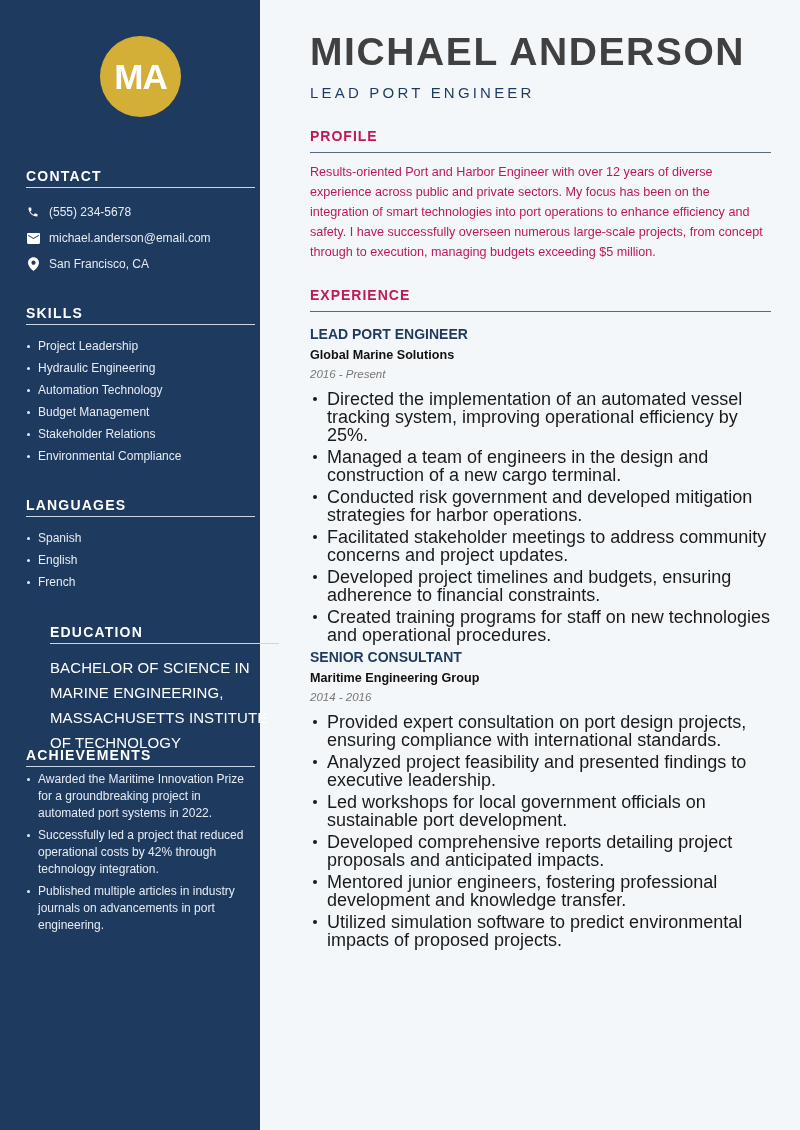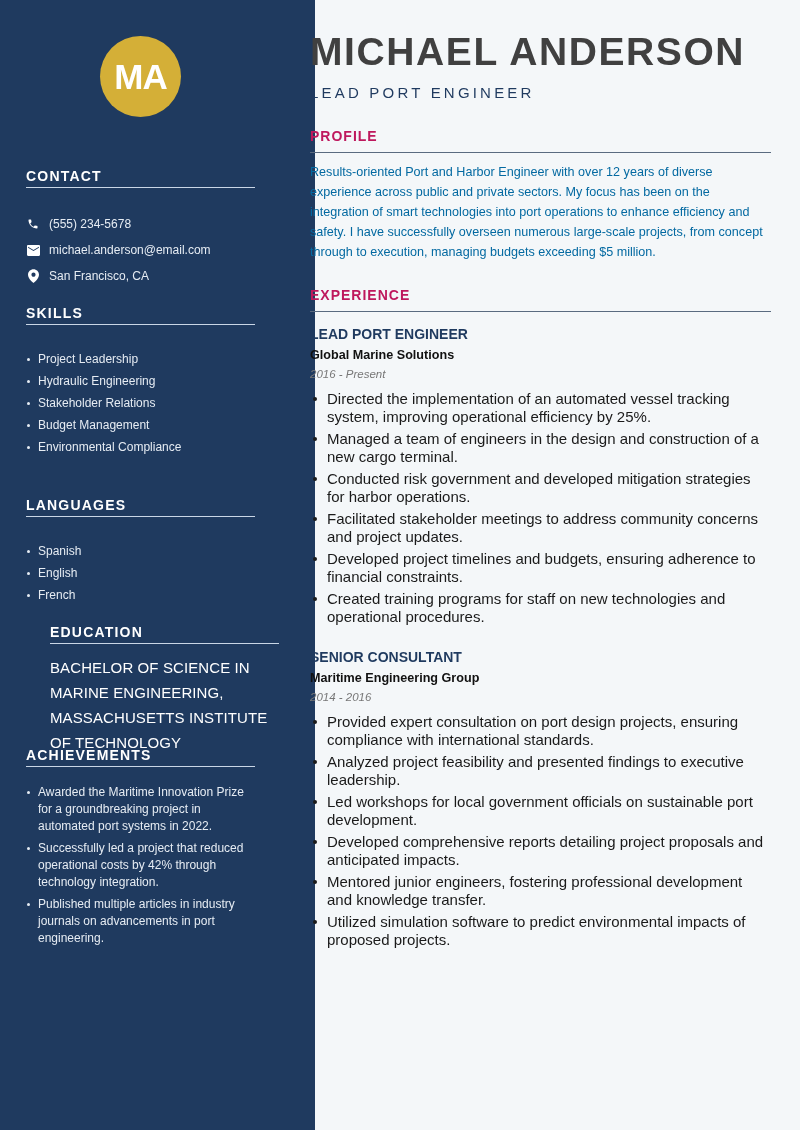--- a/index.html
+++ b/index.html
@@ -3,48 +3,48 @@
   <meta charset="utf-8">
   <style>
     * { margin: 0; padding: 0; box-sizing: border-box; }
     html, body { width: 800px; height: 1130px; overflow: hidden; }
     body {
       font-family: "Liberation Sans", "DejaVu Sans", sans-serif;
       background: #f4f7f9;
       position: relative;
     }
     .sidebar {
-      position: absolute; left: 0; top: 0; width: 315px; height: 1130px;
+      position: absolute; left: 0; top: 0; width: 260px; height: 1130px;
       background: #1f3a5f; color: #ffffff;
       padding: 0 26px;
     }
     .avatar {
       position: absolute; left: 100px; top: 36px; width: 81px; height: 81px;
       border-radius: 50%; background: #d4af37;
       display: flex; align-items: center; justify-content: center;
     }
     .avatar span {
       color: #ffffff; font-weight: bold; font-size: 35px; letter-spacing: -1px;
     }
     .side-section { position: absolute; left: 26px; width: 229px; }
     .side-heading {
       font-size: 14px; font-weight: bold; letter-spacing: 1.2px;
       color: #ffffff; padding-bottom: 3px;
       border-bottom: 1.5px solid #c9d6e6;
     }
-    .contact-list { list-style: none; margin-top: 23px; }
+    .contact-list { list-style: none; margin-top: 11px; }
     .contact-list li {
       display: flex; align-items: center; height: 26px;
       font-size: 12px; color: #e6ecf3;
     }
     .contact-list .ic {
       width: 14px; height: 14px; margin-right: 9px;
       display: inline-flex; align-items: center; justify-content: center;
     }
-    .bullets { list-style: none; margin-top: 26px; }
+    .bullets { list-style: none; margin-top: 13px; }
     .bullets li {
       position: relative; padding-left: 12px;
       font-size: 12px; line-height: 17px; color: #e6ecf3;
       margin-bottom: 5px;
     }
     .bullets li::before {
       content: ""; position: absolute; left: 1px; top: 7px;
       width: 3px; height: 3px; border-radius: 50%; background: #e6ecf3;
     }
     .edu-text {
@@ -64,36 +64,36 @@
     .title {
       position: absolute; top: 84px; left: 0;
       font-size: 15px; color: #1f3a5f; letter-spacing: 3.2px;
     }
     .m-section { position: absolute; left: 0; width: 461px; }
     .m-heading {
       font-size: 14px; font-weight: bold; color: #be185d; letter-spacing: 1px;
       padding-bottom: 8px; border-bottom: 1.5px solid #5a6b80;
     }
     .profile-text {
-      margin-top: 9px; font-size: 12.6px; line-height: 20px; color: #0369a1;
+      margin-top: 9px; font-size: 12.6px; line-height: 20px; color: #be185d;
     }
     .job { position: absolute; left: 0; width: 461px; }
     .job-title {
       font-size: 14px; font-weight: bold; color: #1f3a5f;
     }
     .job-company {
       margin-top: 6px; font-size: 12.6px; font-weight: bold; color: #111;
     }
     .job-dates {
       margin-top: 6px; font-size: 11.5px; font-style: italic; color: #777;
     }
     .job-bullets { list-style: none; margin-top: 10px; }
     .job-bullets li {
       position: relative; padding-left: 17px;
-      font-size: 15px; line-height: 18px; color: #1a1a1a;
+      font-size: 18px; line-height: 18px; color: #1a1a1a;
       margin-bottom: 4px;
     }
     .job-bullets li::before {
       content: ""; position: absolute; left: 3px; top: 7px;
       width: 4px; height: 4px; border-radius: 50%; background: #1a1a1a;
     }
   </style>
 </head>
 <body>
 
@@ -130,43 +130,44 @@
         <span>San Francisco, CA</span>
       </li>
     </ul>
   </section>
 
   <section class="side-section" style="top:305px;">
     <h2 class="side-heading">SKILLS</h2>
     <ul class="bullets">
       <li>Project Leadership</li>
       <li>Hydraulic Engineering</li>
+      <li>Automation Technology</li>
+      <li>Budget Management</li>
       <li>Stakeholder Relations</li>
-      <li>Budget Management</li>
       <li>Environmental Compliance</li>
     </ul>
   </section>
 
   <section class="side-section" style="top:497px;">
     <h2 class="side-heading">LANGUAGES</h2>
     <ul class="bullets">
       <li>Spanish</li>
       <li>English</li>
       <li>French</li>
     </ul>
   </section>
 
   <section class="side-section" style="top:624px;margin-left:24px;">
     <h2 class="side-heading">EDUCATION</h2>
     <p class="edu-text">BACHELOR OF SCIENCE IN MARINE ENGINEERING, MASSACHUSETTS INSTITUTE OF TECHNOLOGY</p>
   </section>
 
   <section class="side-section" style="top:747px;">
     <h2 class="side-heading">ACHIEVEMENTS</h2>
-    <ul class="bullets" style="margin-top:17px;">
+    <ul class="bullets" style="margin-top:4px;">
       <li>Awarded the Maritime Innovation Prize for a groundbreaking project in automated port systems in 2022.</li>
       <li>Successfully led a project that reduced operational costs by 42% through technology integration.</li>
       <li>Published multiple articles in industry journals on advancements in port engineering.</li>
     </ul>
   </section>
 </aside>
 
 <main class="main">
   <h1 class="name">MICHAEL ANDERSON</h1>
   <div class="title">LEAD PORT ENGINEER</div>

